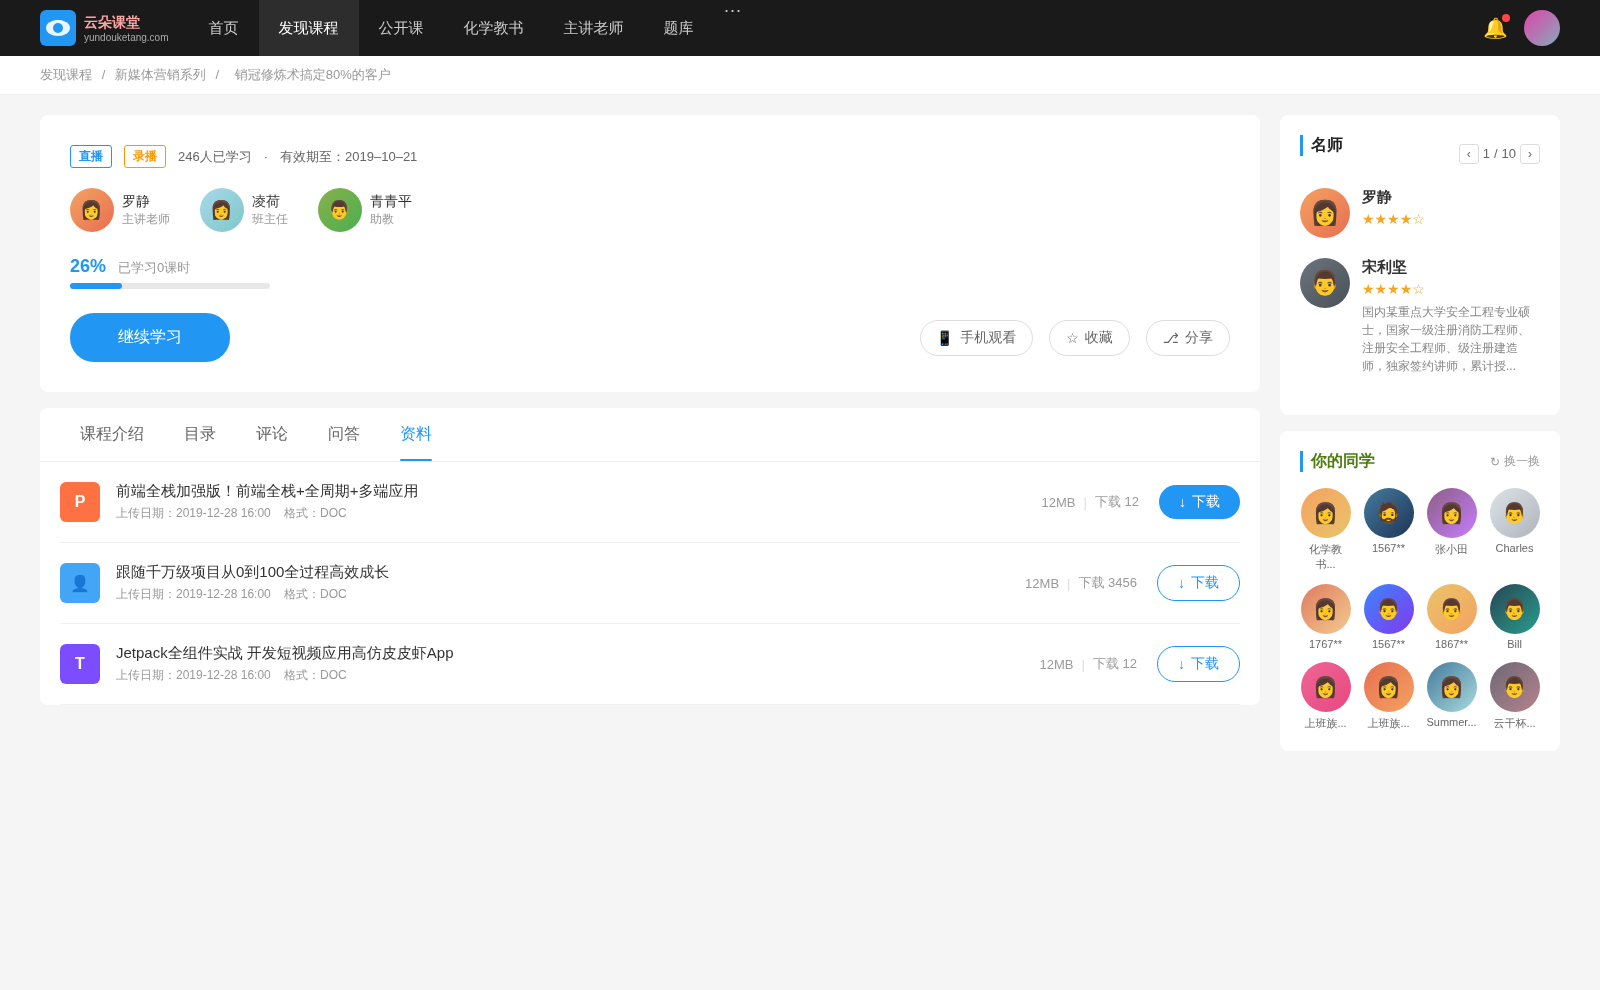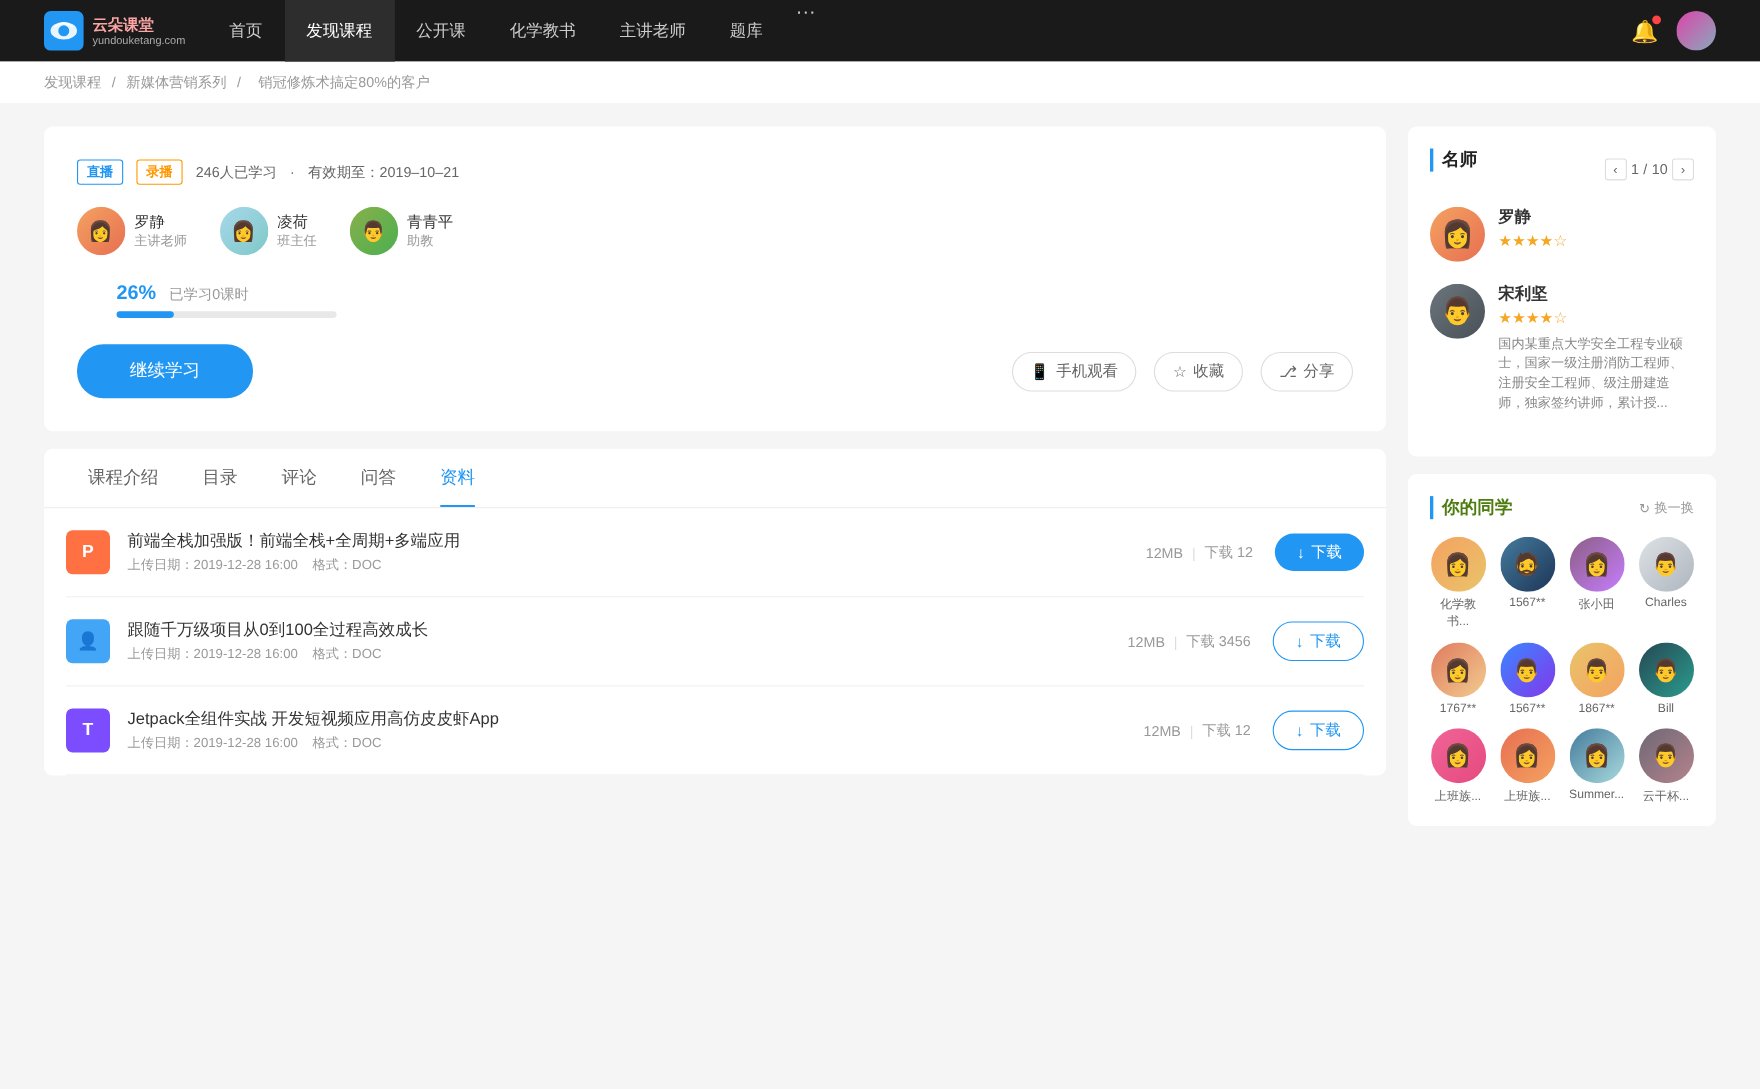--- a/index.html
+++ b/index.html
@@ -38,21 +38,21 @@
     .badge { padding: 2px 8px; border-radius: 3px; font-size: 12px; font-weight: bold; }
     .badge-live { border: 1px solid #2196f3; color: #2196f3; }
     .badge-record { border: 1px solid #ff9800; color: #ff9800; }
     .teachers { display: flex; gap: 30px; margin-bottom: 24px; }
     .teacher { display: flex; align-items: center; gap: 8px; }
     .teacher-avatar { width: 44px; height: 44px; border-radius: 50%; overflow: hidden; }
     .teacher-avatar-img { width: 100%; height: 100%; }
     .teacher-info { display: flex; flex-direction: column; }
     .teacher-name { font-size: 14px; color: #333; font-weight: 500; }
     .teacher-role { font-size: 12px; color: #999; }
-    .progress-section { margin-bottom: 24px; margin-left: 36px; }
+    .progress-section { margin-bottom: 24px; }
     .progress-label { color: #2196f3; font-size: 18px; font-weight: bold; margin-bottom: 4px; }
     .progress-sub { font-size: 13px; color: #999; margin-left: 8px; }
     .progress-bar-bg { width: 200px; height: 6px; background: #e8e8e8; border-radius: 3px; margin-top: 6px; }
     .progress-bar-fill { height: 6px; background: #2196f3; border-radius: 3px; }
     .course-actions { display: flex; align-items: center; gap: 36px; }
     .btn-continue { background: #2196f3; color: white; border: none; border-radius: 24px; padding: 14px 48px; font-size: 16px; cursor: pointer; font-weight: 500; }
     .action-btns { display: flex; gap: 16px; margin-left: auto; }
     .action-btn { display: flex; align-items: center; gap: 6px; color: #666; cursor: pointer; font-size: 14px; padding: 8px 16px; border: 1px solid #ddd; border-radius: 20px; }
 
     

